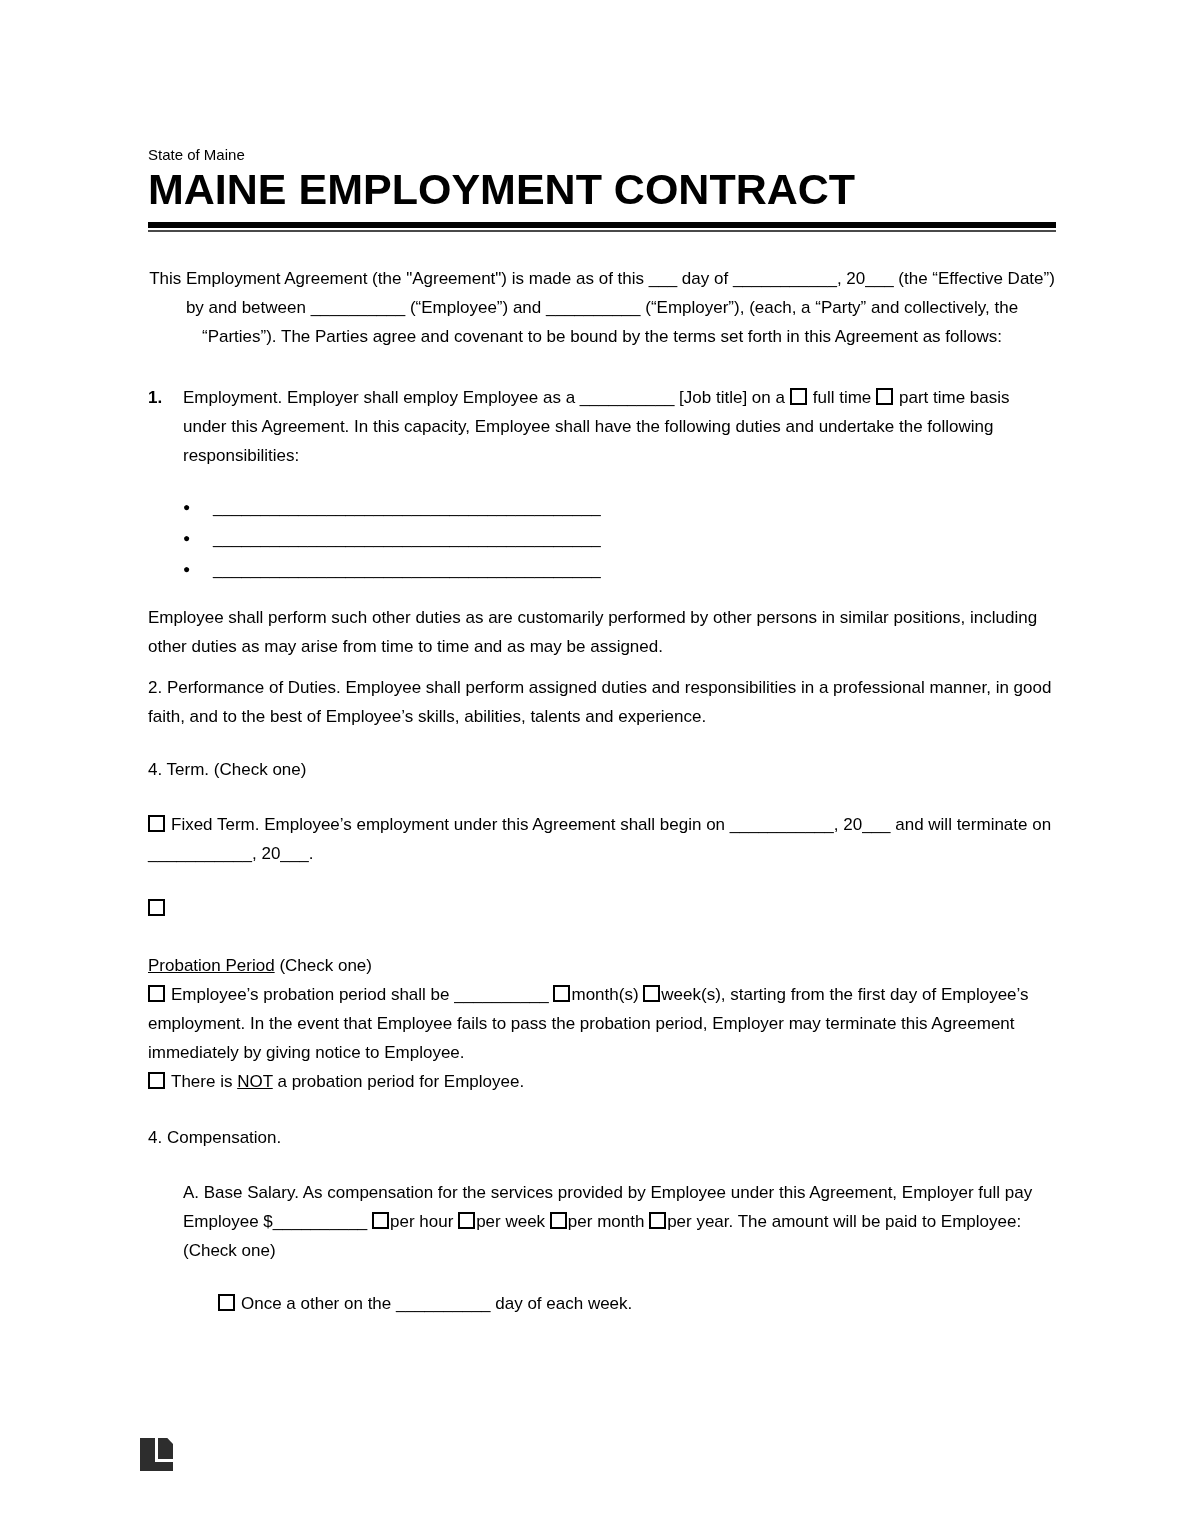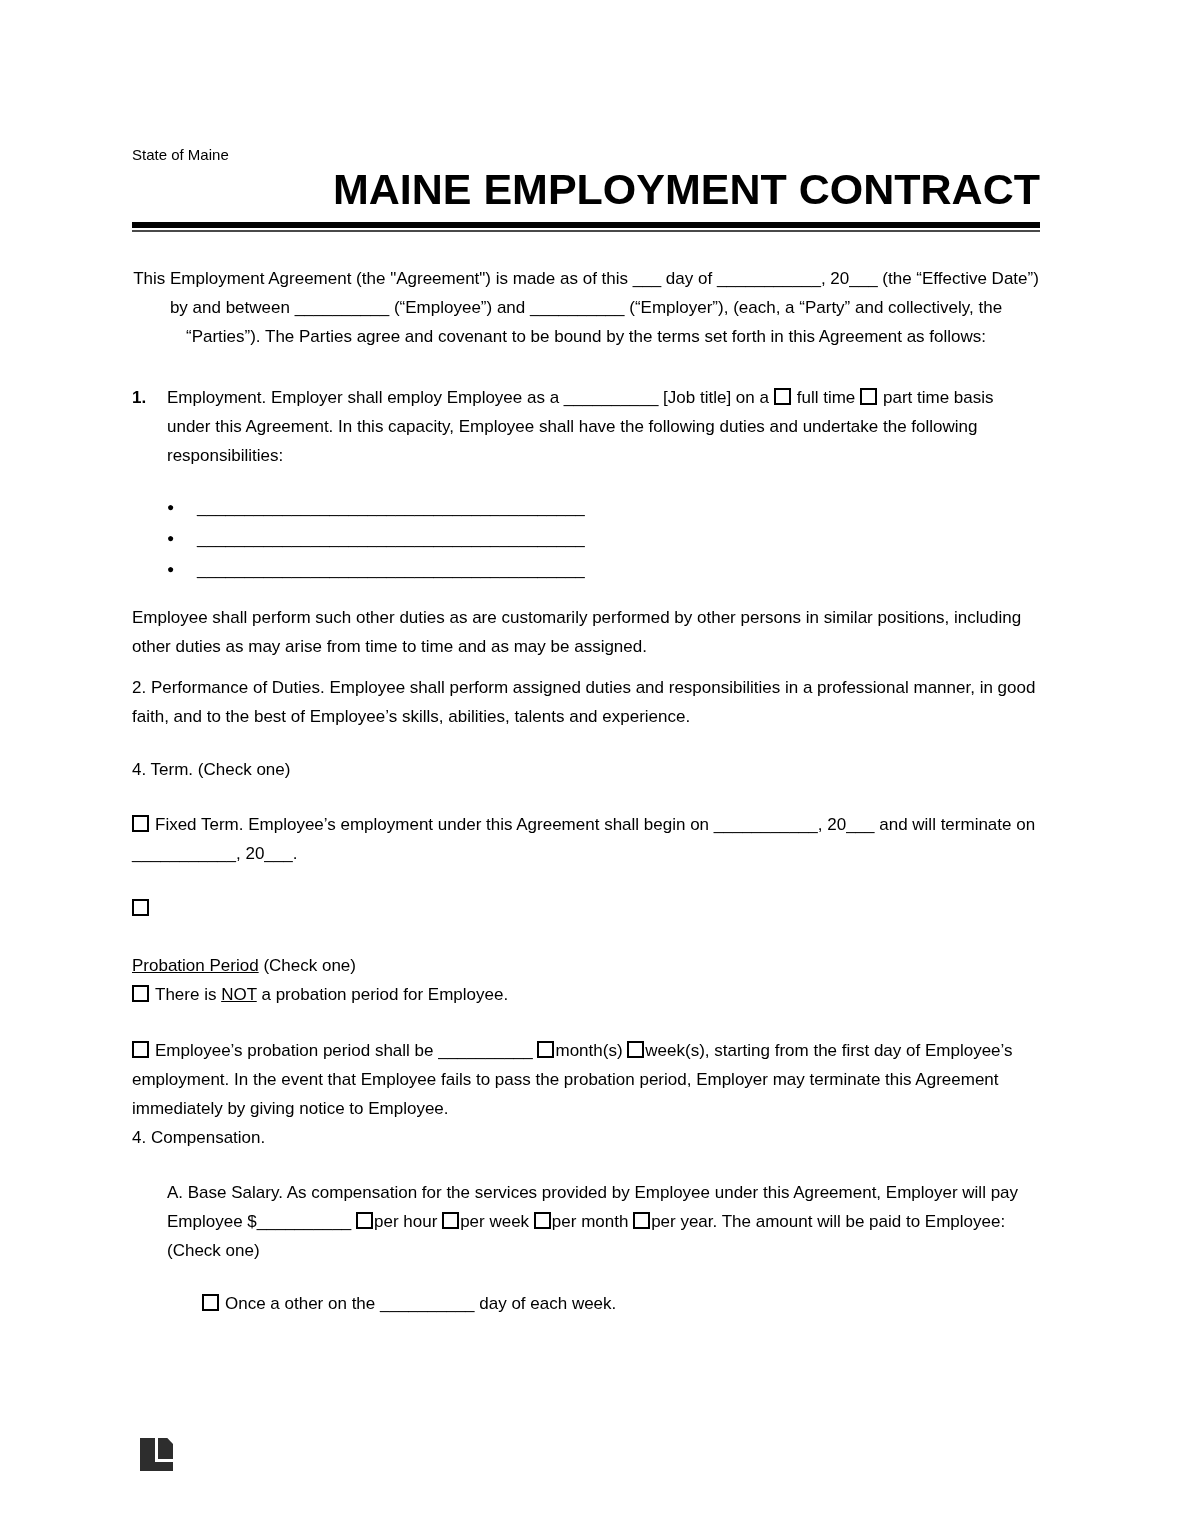--- a/index.html
+++ b/index.html
@@ -1,23 +1,23 @@
 <!DOCTYPE html>
 <html><head>
 <meta charset="utf-8">
 <style>
   html,body{margin:0;padding:0;background:#fff;}
   body{
     width:1187px;height:1536px;position:relative;
     font-family:"Liberation Sans","DejaVu Sans",sans-serif;
     color:#000;
   }
-  .page{position:absolute;left:132px;top:146px;width:908px;}
+  .page{position:absolute;left:148px;top:146px;width:908px;}
   .state{font-size:15px;line-height:17px;margin-bottom:3px;}
-  .title{font-size:43px;font-weight:bold;text-align:right;margin:0 0 9px 0;line-height:1.1;}
+  .title{font-size:43px;font-weight:bold;text-align:left;margin:0 0 9px 0;line-height:1.1;}
   .rule-thick{height:6px;background:#000;}
   .rule-thin{height:2px;background:#4a4a4a;margin-top:2px;}
   .rule{margin-bottom:32px;}
   .para{font-size:17px;line-height:29px;margin:0 0 29px 0;}
   .intro{margin-bottom:32px;text-align:center;}
   .bold{font-weight:normal;}
   .u{text-decoration:underline;}
   .numbered{display:flex;font-size:17px;line-height:29px;margin:0 0 22px 0;}
   .num{width:35px;flex:none;font-weight:bold;}
   .numbody{flex:1;}
@@ -91,37 +91,37 @@
 
   <p class="para mb28">
     <span class="cb"></span>
   </p>
 
   <p class="para mb0">
     <span class="u">Probation Period</span>
     <span>(Check one)</span>
   </p>
 
+  <p class="para mb0">
+    <span class="cb"></span><span>Employee’s probation period shall be __________</span>
+    <span class="cb cb-tight"></span><span>month(s)</span>
+    <span class="cb cb-tight"></span><span>week(s), starting from the first day of Employee’s employment. In the event that Employee fails to pass the probation period, Employer may terminate this Agreement immediately by giving notice to Employee.</span>
+  </p>
+
   <p class="para mb27">
     <span class="cb"></span><span>There is</span>
     <span class="u">NOT</span>
     <span>a probation period for Employee.</span>
   </p>
 
-  <p class="para mb0">
-    <span class="cb"></span><span>Employee’s probation period shall be __________</span>
-    <span class="cb cb-tight"></span><span>month(s)</span>
-    <span class="cb cb-tight"></span><span>week(s), starting from the first day of Employee’s employment. In the event that Employee fails to pass the probation period, Employer may terminate this Agreement immediately by giving notice to Employee.</span>
-  </p>
-
   <p class="para bold mb26">4. Compensation.</p>
 
   <p class="para indent1 mb24">
     <span class="bold">A. Base Salary.</span>
-    <span>As compensation for the services provided by Employee under this Agreement, Employer will pay Employee $__________</span>
+    <span>As compensation for the services provided by Employee under this Agreement, Employer full pay Employee $__________</span>
     <span class="cb cb-tight"></span><span>per hour</span>
     <span class="cb cb-tight"></span><span>per week</span>
     <span class="cb cb-tight"></span><span>per month</span>
     <span class="cb cb-tight"></span><span>per year. The amount will be paid to Employee: (Check one)</span>
   </p>
 
   <p class="para indent2 mb0">
     <span class="cb"></span><span>Once a other on the __________ day of each week.</span>
   </p>
 

